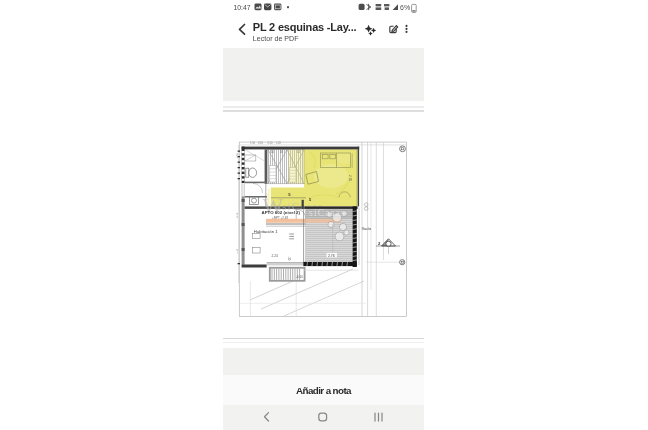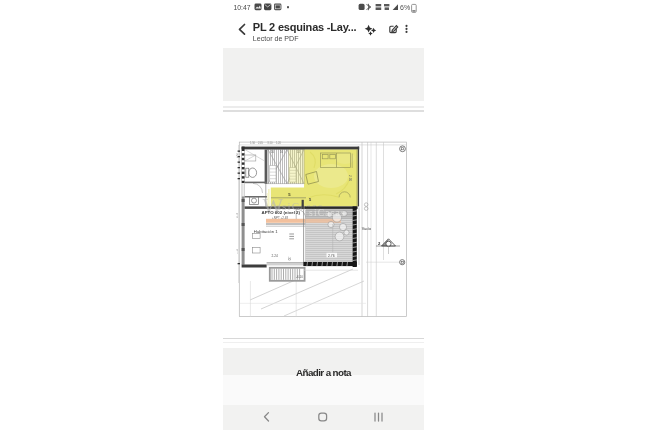--- a/index.html
+++ b/index.html
@@ -84,21 +84,21 @@
   <div class="abs" style="left:0;top:111.6px;width:201px;height:226px;background:#ffffff;"></div>
 
   <div class="abs" style="left:0;top:337.8px;width:201px;height:1.2px;background:#d8d8d8;"></div>
 
   <div class="abs" style="left:0;top:341.8px;width:201px;height:1.1px;background:#efefef;"></div>
 
   <div class="abs" style="left:0;top:348px;width:201px;height:26.8px;background:#f1f1f0;"></div>
 
   <div class="abs" style="left:0;top:374.8px;width:201px;height:30.2px;background:#fafafa;"></div>
 
-  <div class="abs" style="left:0;top:367px;width:201px;text-align:center;font-size:9.8px;font-weight:600;letter-spacing:-0.6px;color:#2a2a2a;">Añadir a nota</div>
+  <div class="abs" style="left:0;top:385px;width:201px;text-align:center;font-size:9.8px;font-weight:600;letter-spacing:-0.6px;color:#2a2a2a;">Añadir a nota</div>
 
   <div class="abs" style="left:0;top:405px;width:201px;height:25px;background:#f2f2f1;"></div>
   <svg class="abs" style="left:0;top:405px;" width="201" height="25" viewBox="0 0 201 25">
 
     <path d="M45.5 7.6 L41.5 11.8 L45.5 16" stroke="#888888" stroke-width="1.3" fill="none" stroke-linecap="round" stroke-linejoin="round"></path>
 
     <rect x="95.8" y="8" width="7.8" height="7.8" rx="2.6" fill="none" stroke="#888888" stroke-width="1.25"></rect>
 
     <g stroke="#888888" stroke-width="1.25" stroke-linecap="round">
       <line x1="152" y1="8" x2="152" y2="16"></line>

